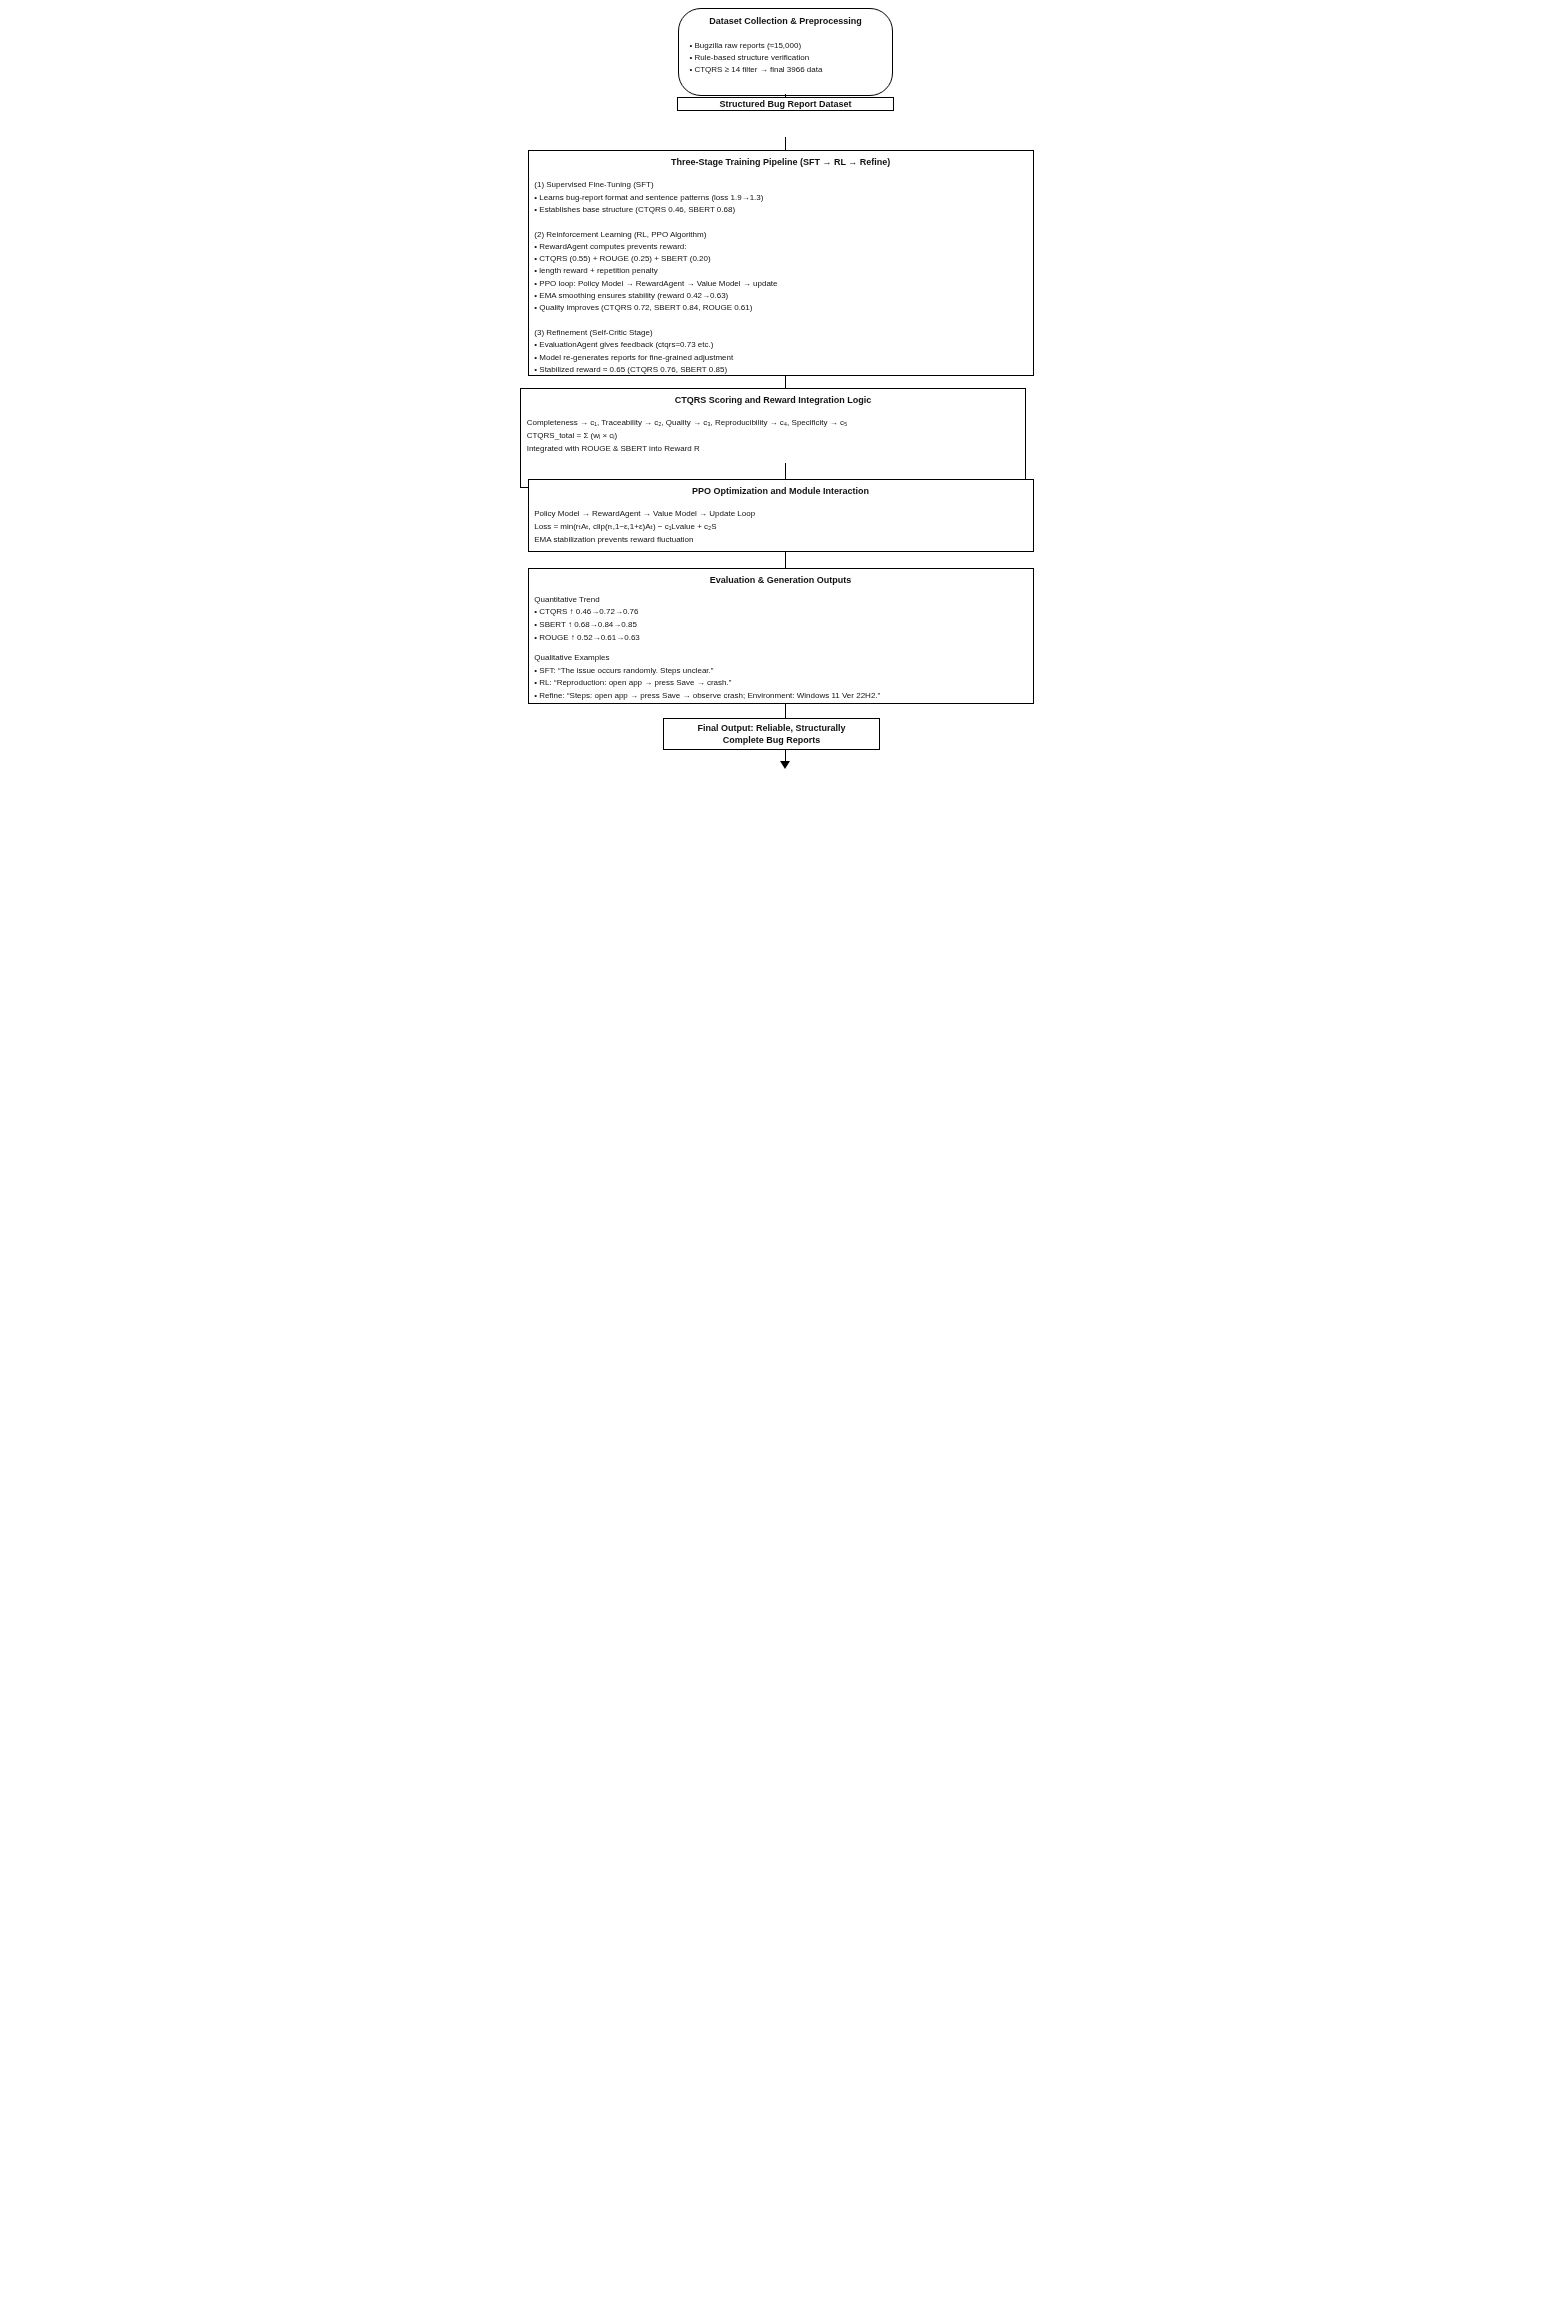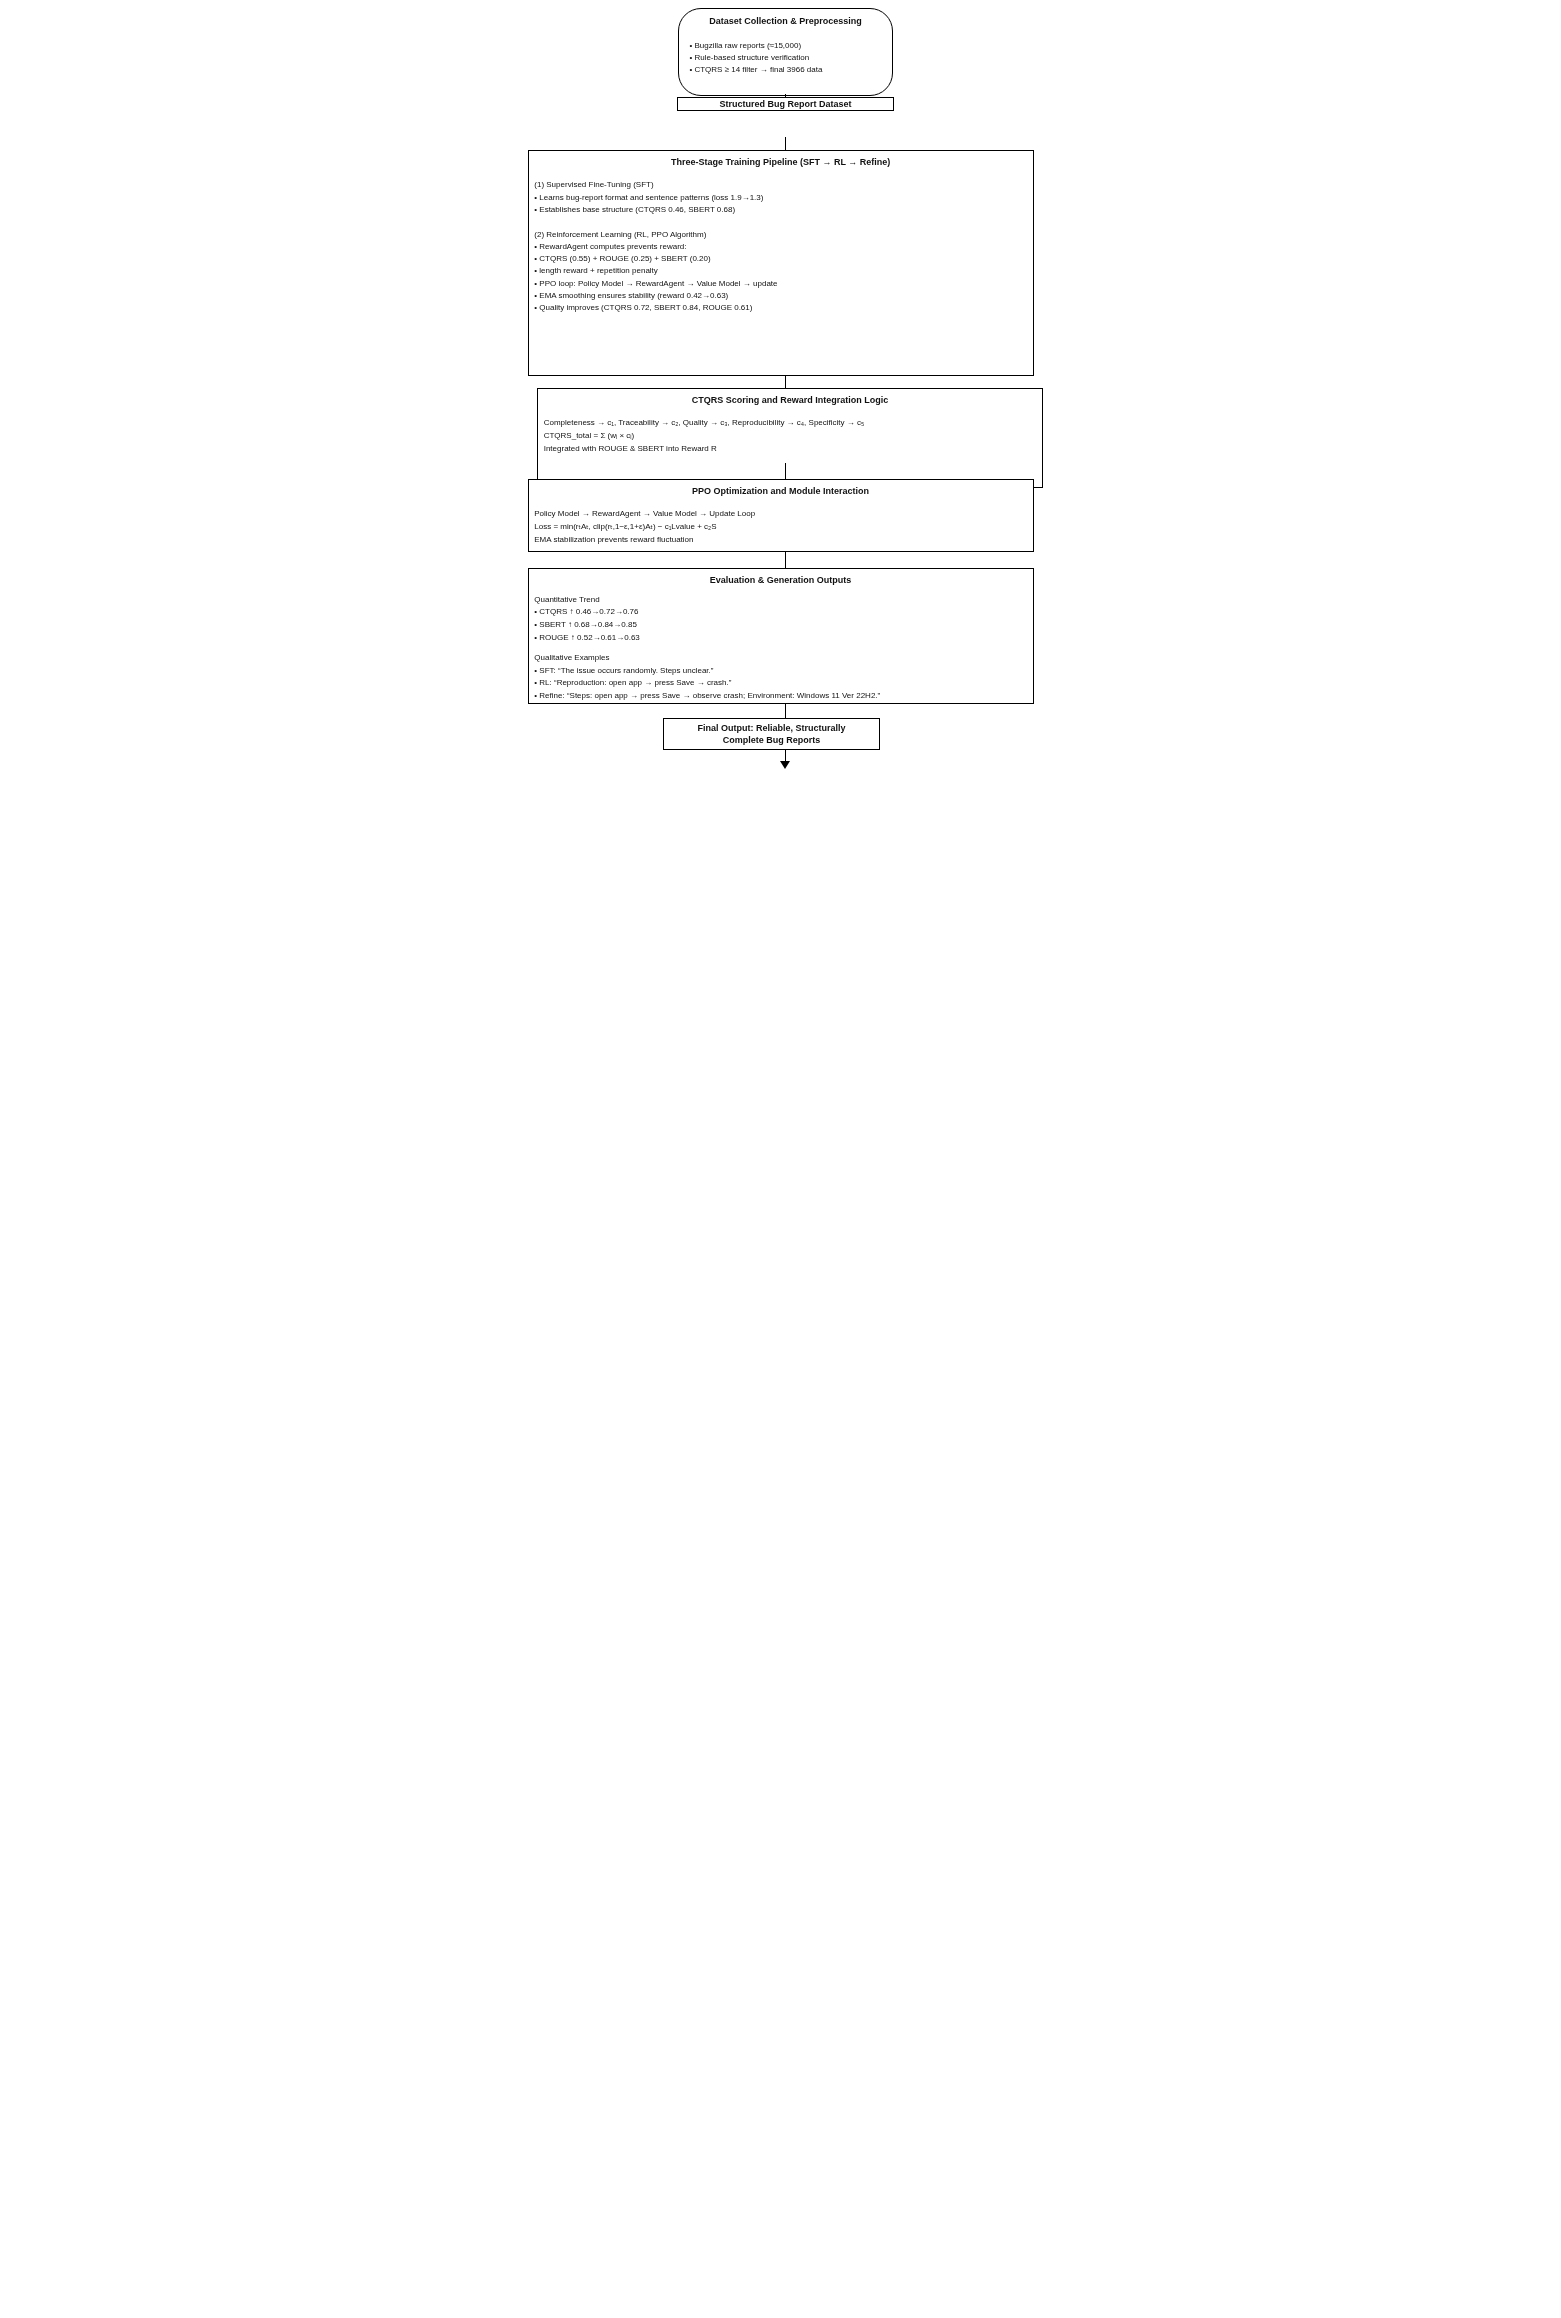--- a/index.html
+++ b/index.html
@@ -55,21 +55,21 @@
   
   #box1 { left: 158px; top: 7.6px; width: 215px; height: 88px; padding: 6.2px 10.4px; border-radius: 23px; }
   #box1 .box-title { margin-bottom: 12.8px; }
   
   #box2 { left: 157px; top: 97px; width: 217px; height: 14px; align-items: flex-end; }
   
   #box3 { left: 7.6px; top: 150px; width: 506px; height: 226px; padding: 4.7px 5.7px; }
   #box3 .box-title { margin-bottom: 11.4px; }
   .section { margin-bottom: 12.3px; }
   .section:last-child { margin-bottom: 0; }
-  #box4 { left: 17px; top: 388px; width: 506px; height: 100px; padding: 4.7px 5.7px; }
+  #box4 { left: 0; top: 388px; width: 506px; height: 100px; padding: 4.7px 5.7px; }
   #box4 .box-title { margin-bottom: 11.4px; }
   #box5 { left: 7.6px; top: 479px; width: 506px; height: 73px; padding: 4.7px 5.7px; }
   #box5 .box-title { margin-bottom: 11.4px; }
   #box6 { left: 7.6px; top: 568px; width: 506px; height: 136px; padding: 4.7px 5.7px; }
   #box6 .box-title { margin-bottom: 7.6px; }
   #box6 .section { margin-bottom: 7px; }
   
   #box7 { left: 143px; top: 718px; width: 217px; height: 32px; flex-direction: column; }
   
   #conn1 { left: 265px; top: 94px; height: 14px; }
@@ -113,20 +113,26 @@
     <div class="section">
       <div class="body-line">(2) Reinforcement Learning (RL, PPO Algorithm)</div>
       <div class="body-line">• RewardAgent computes prevents reward:</div>
       <div class="body-line">• CTQRS (0.55) + ROUGE (0.25) + SBERT (0.20)</div>
       <div class="body-line">• length reward + repetition penalty</div>
       <div class="body-line">• PPO loop: Policy Model → RewardAgent → Value Model → update</div>
       <div class="body-line">• EMA smoothing ensures stability (reward 0.42→0.63)</div>
       <div class="body-line">• Quality improves (CTQRS 0.72, SBERT 0.84, ROUGE 0.61)</div>
     </div>
 
+    <div class="section">
+      <div class="body-line">(3) Refinement (Self-Critic Stage)</div>
+      <div class="body-line">• EvaluationAgent gives feedback (ctqrs=0.73 etc.)</div>
+      <div class="body-line">• Model re-generates reports for fine-grained adjustment</div>
+      <div class="body-line">• Stabilized reward ≈ 0.65 (CTQRS 0.76, SBERT 0.85)</div>
+    </div>
   </div>
 
   <div class="connector" id="conn3"></div>
 
   <div class="node lh27" id="box4">
     <div class="box-title">CTQRS Scoring and Reward Integration Logic</div>
     <div class="body-line">Completeness → c₁, Traceability → c₂, Quality → c₃, Reproducibility → c₄, Specificity → c₅</div>
     <div class="body-line">CTQRS_total = Σ (wᵢ × cᵢ)</div>
     <div class="body-line">Integrated with ROUGE &amp; SBERT into Reward R</div>
   </div>

